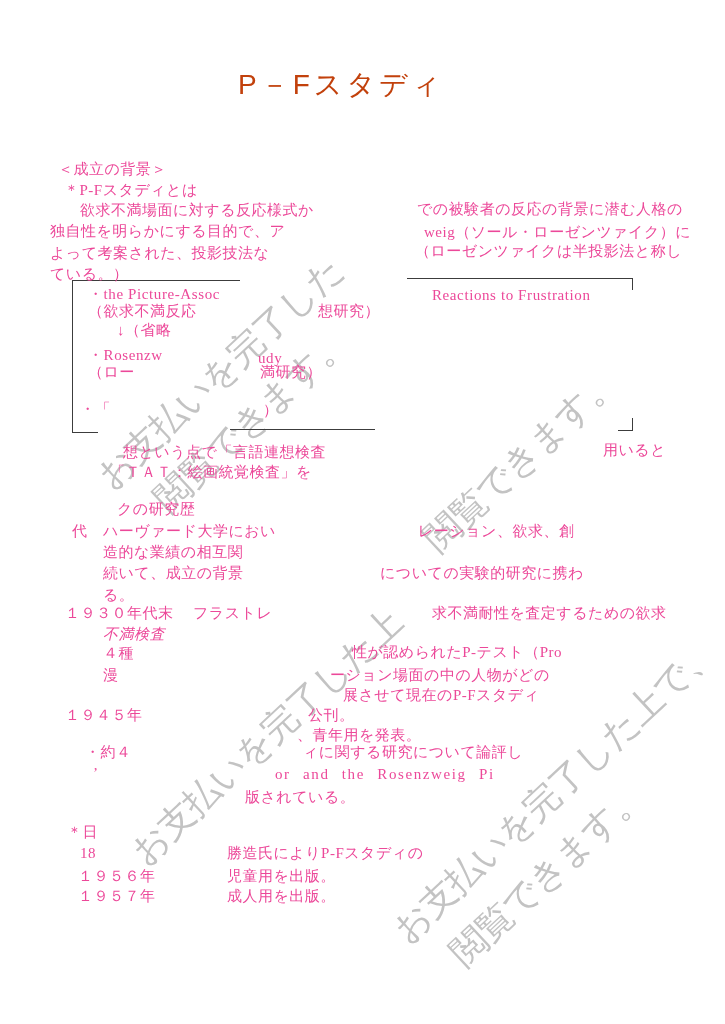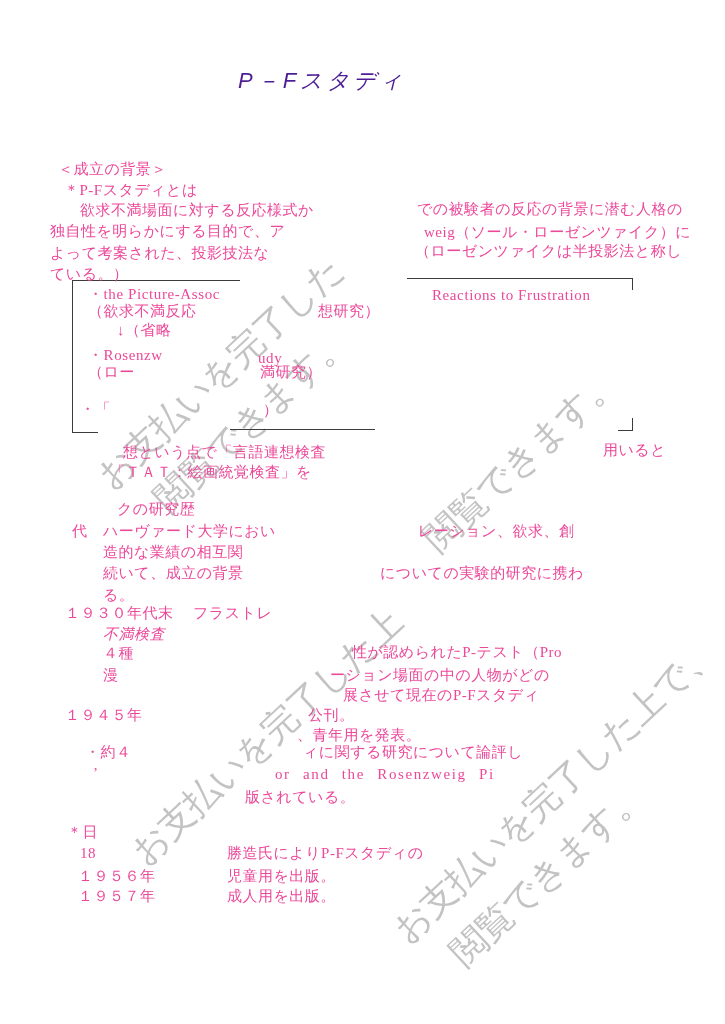--- a/index.html
+++ b/index.html
@@ -15,26 +15,25 @@
     font-size:15px;
     line-height:17px;
     color:#ec4899;
     white-space:pre;
     letter-spacing:0.5px;
     z-index:3;
   }
   .title{
     position:absolute;
     font-family:"Liberation Sans","DejaVu Sans",sans-serif;
-    font-size:22px;
+    font-size:28px;
     letter-spacing:4px;
-    color:#4c1d95;
+    color:#c2410c;
     white-space:pre;
     z-index:3;
-    font-style:italic;
   }
   .en{letter-spacing:0.6px;}
   .en-wide{word-spacing:7px;letter-spacing:1.6px;}
   .wm{
     position:absolute;
     transform:rotate(-43deg);
     transform-origin:0 0;
     font-family:"Liberation Sans","DejaVu Sans",sans-serif;
     font-size:36px;
     line-height:56px;
@@ -96,20 +95,21 @@
     <div class="line" style="left: 117px; top: 501px;">クの研究歴</div>
     <div class="line" style="left: 72px; top: 523px;">代</div>
     <div class="line" style="left: 103px; top: 523px;">ハーヴァード大学におい</div>
     <div class="line" style="left: 418px; top: 523px;">レーション、欲求、創</div>
     <div class="line" style="left: 103px; top: 544px;">造的な業績の相互関</div>
     <div class="line" style="left: 103px; top: 565px;">続いて、成立の背景</div>
     <div class="line" style="left: 380px; top: 565px;">についての実験的研究に携わ</div>
     <div class="line" style="left: 103px; top: 587px;">る。</div>
     <div class="line" style="left: 65px; top: 605px;">１９３０年代末</div>
     <div class="line" style="left: 193px; top: 605px;">フラストレ</div>
+    <div class="line" style="left: 432px; top: 605px;">求不満耐性を査定するための欲求</div>
     <div class="line" style="left: 103px; top: 626px; font-style: italic;">不満検査</div>
     <div class="line" style="left: 103px; top: 645px;">４種</div>
     <div class="line" style="left: 352px; top: 644px;">性が認められたP-テスト（Pro</div>
     <div class="line" style="left: 103px; top: 667px;">漫</div>
     <div class="line" style="left: 330px; top: 667px;">ーション場面の中の人物がどの</div>
     <div class="line" style="left: 343px; top: 687px;">展させて現在のP-Fスタディ</div>
     <div class="line" style="left: 65px; top: 707px;">１９４５年</div>
     <div class="line" style="left: 308px; top: 707px;">公刊。</div>
     <div class="line" style="left: 297px; top: 727px;">、青年用を発表。</div>
     <div class="line" style="left: 85px; top: 744px;">・約４</div>

